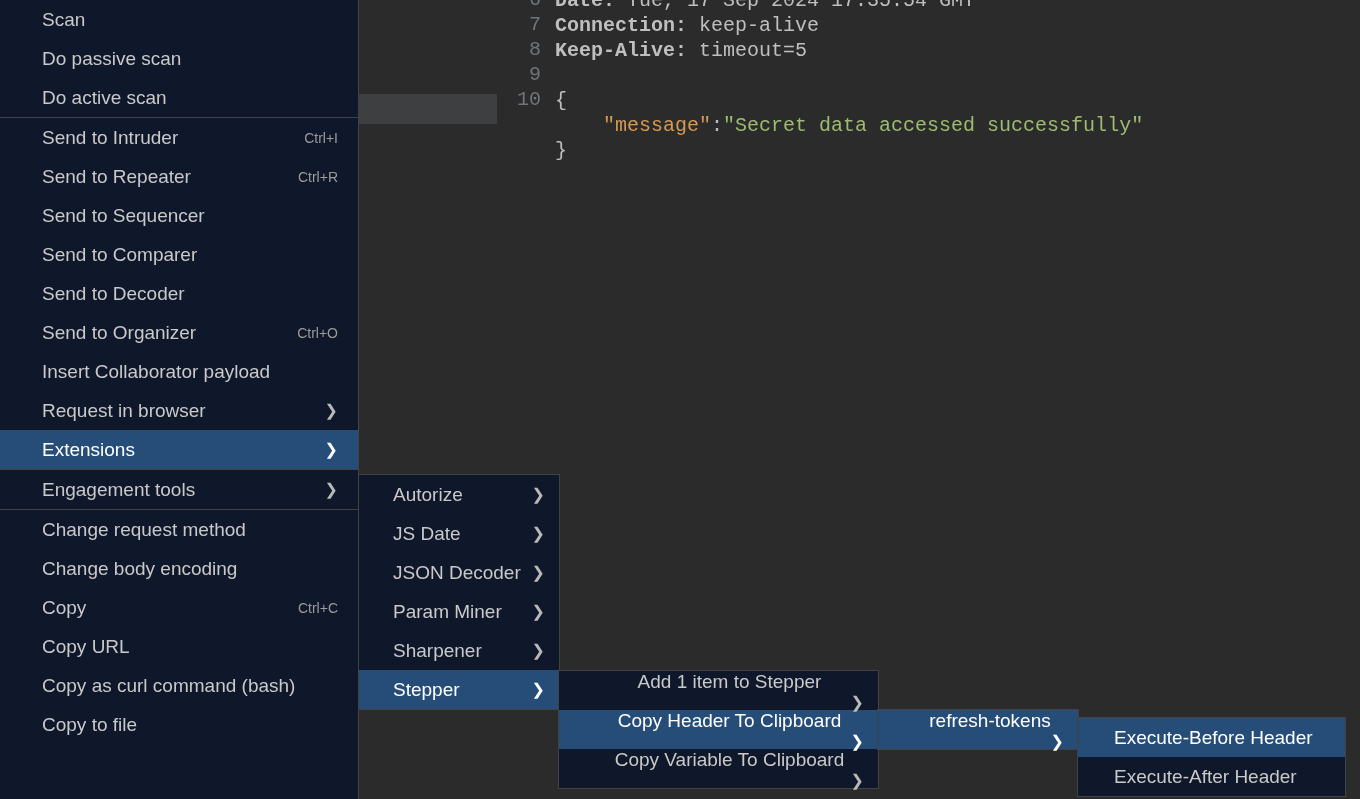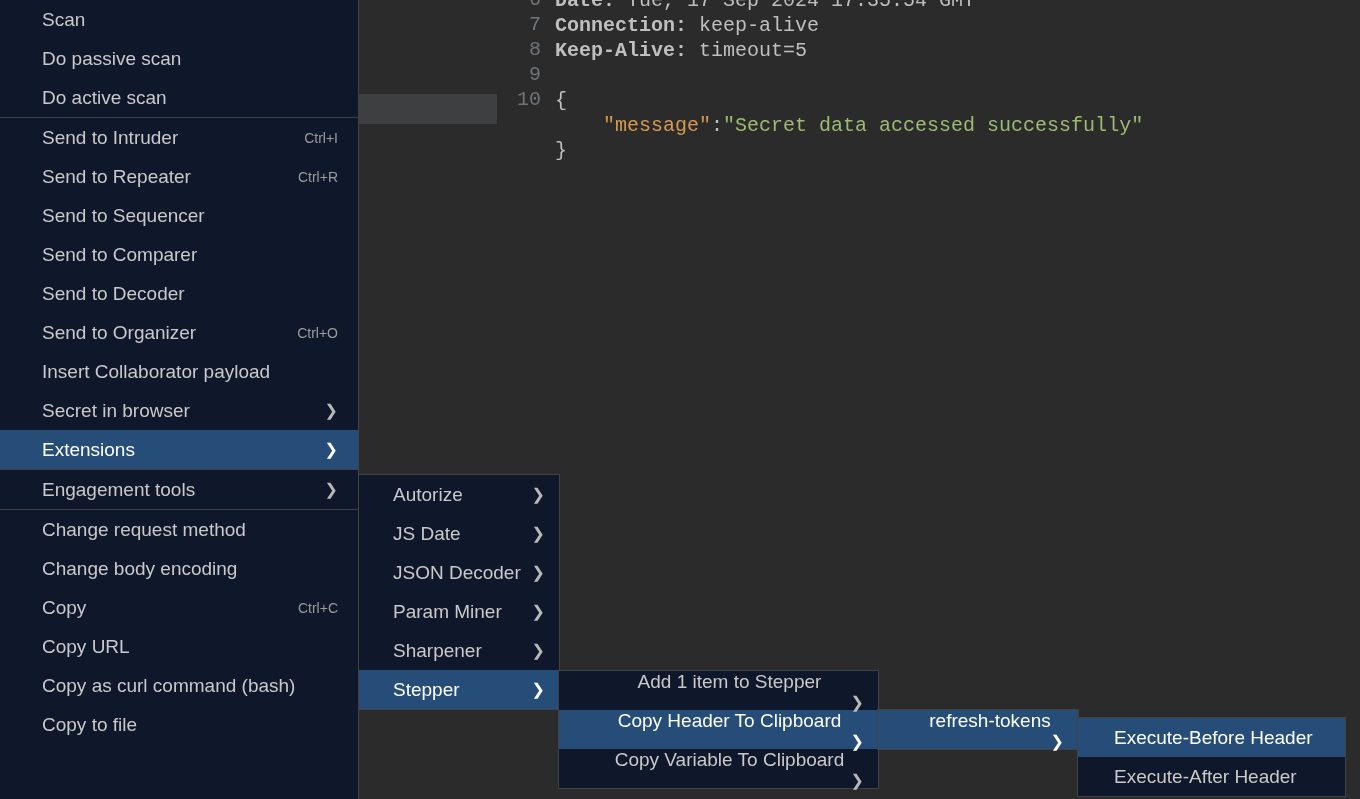--- a/index.html
+++ b/index.html
@@ -103,21 +103,21 @@
       <span>Send to Decoder</span>
     </div>
     <div class="item">
       <span>Send to Organizer</span>
       <span class="kbd">Ctrl+O</span>
     </div>
     <div class="item">
       <span>Insert Collaborator payload</span>
     </div>
     <div class="item">
-      <span>Secret in browser</span>
+      <span>Request in browser</span>
       <span class="chev">❯</span>
     </div>
     <div class="item selected">
       <span>Extensions</span>
       <span class="chev">❯</span>
     </div>
     <div class="sep"></div>
     <div class="item">
       <span>Engagement tools</span>
       <span class="chev">❯</span>

